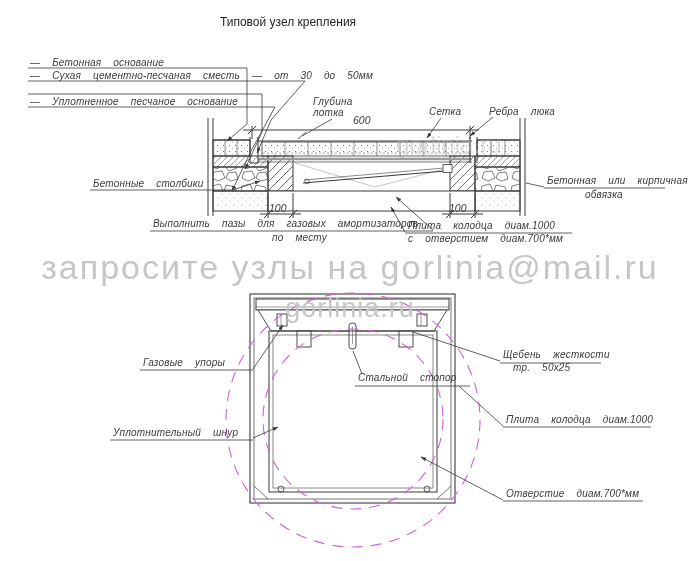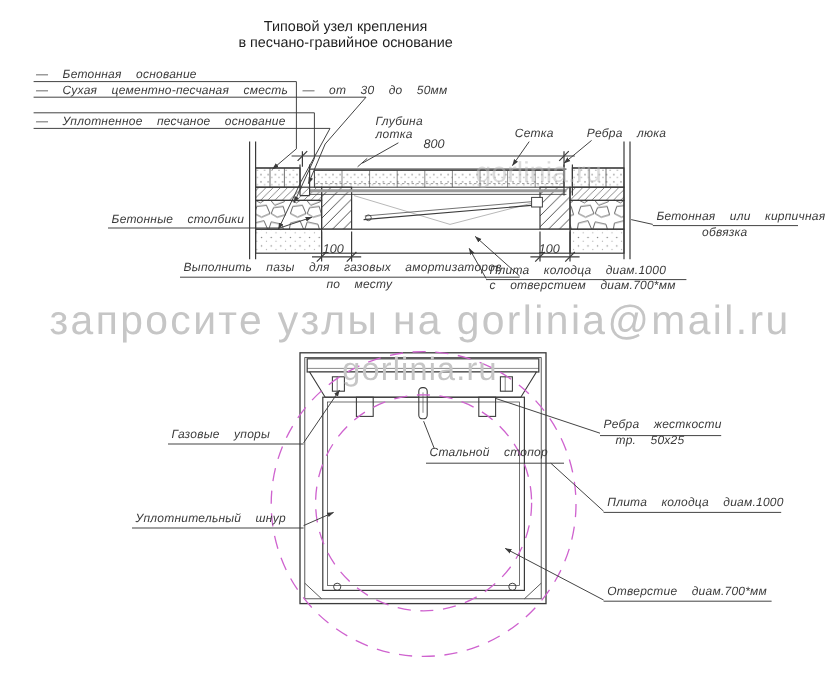--- a/index.html
+++ b/index.html
@@ -163,46 +163,45 @@
       <path d="M110,440 H253"></path>
       <line x1="253" y1="438" x2="278" y2="427" marker-end="url(#ar)"></line>
       <path d="M503,427 H651"></path>
       <line x1="503" y1="426" x2="459" y2="386"></line>
       <path d="M503,501 H643"></path>
       <line x1="503" y1="500" x2="421" y2="457" marker-end="url(#ar)"></line>
     </g>
   </svg>
 
   <div class="ttl" style="top:15px">Типовой узел крепления</div>
-  <div class="ttl" style="top:28px">в песчано-гравийное основание</div>
 
   <span class="lbl" style="left:30px;top:57px">—  Бетонная  основание</span>
   <span class="lbl" style="left:30px;top:70px">—  Сухая  цементно-песчаная  сместь  —  от  30  до  50мм</span>
   <span class="lbl" style="left:30px;top:96px">—  Уплотненное  песчаное  основание</span>
 
   <span class="lbl ctr" style="left:313px;top:96px;width:50px">Глубина</span>
   <span class="lbl ctr" style="left:313px;top:107px;width:50px">лотка</span>
-  <span class="dim" style="left:353px;top:114px">800</span>
+  <span class="dim" style="left:353px;top:114px">600</span>
   <span class="lbl" style="left:429px;top:106px">Сетка</span>
   <span class="lbl" style="left:489px;top:106px">Ребра  люка</span>
   <span class="lbl" style="left:93px;top:178px">Бетонные  столбики</span>
   <span class="lbl" style="left:547px;top:175px">Бетонная  или  кирпичная</span>
   <span class="lbl" style="left:585px;top:189px">обвязка</span>
   <span class="lbl" style="left:153px;top:218px">Выполнить  пазы  для  газовых  амортизаторов</span>
   <span class="lbl" style="left:272px;top:232px">по  месту</span>
   <span class="lbl" style="left:408px;top:220px">Плита  колодца  диам.1000</span>
   <span class="lbl" style="left:408px;top:233px">с  отверстием  диам.700*мм</span>
   <span class="dim" style="left:269px;top:202px">100</span>
   <span class="dim" style="left:449px;top:202px">100</span>
 
   <div class="wm-main">запросите узлы на gorlinia@mail.ru</div>
   <div class="wm-site">gorlinia.ru</div>
   <div class="wm-faint">gorlinia.ru</div>
 
   <span class="lbl" style="left:143px;top:357px">Газовые  упоры</span>
   <span class="lbl" style="left:358px;top:372px">Стальной  стопор</span>
-  <span class="lbl" style="left:503px;top:349px">Ребра  жесткости</span>
+  <span class="lbl" style="left:503px;top:349px">Щебень  жесткости</span>
   <span class="lbl" style="left:513px;top:362px">тр.  50х25</span>
   <span class="lbl" style="left:113px;top:427px">Уплотнительный  шнур</span>
   <span class="lbl" style="left:506px;top:414px">Плита  колодца  диам.1000</span>
   <span class="lbl" style="left:506px;top:488px">Отверстие  диам.700*мм</span>
 
 </div>
 
 </body></html>

